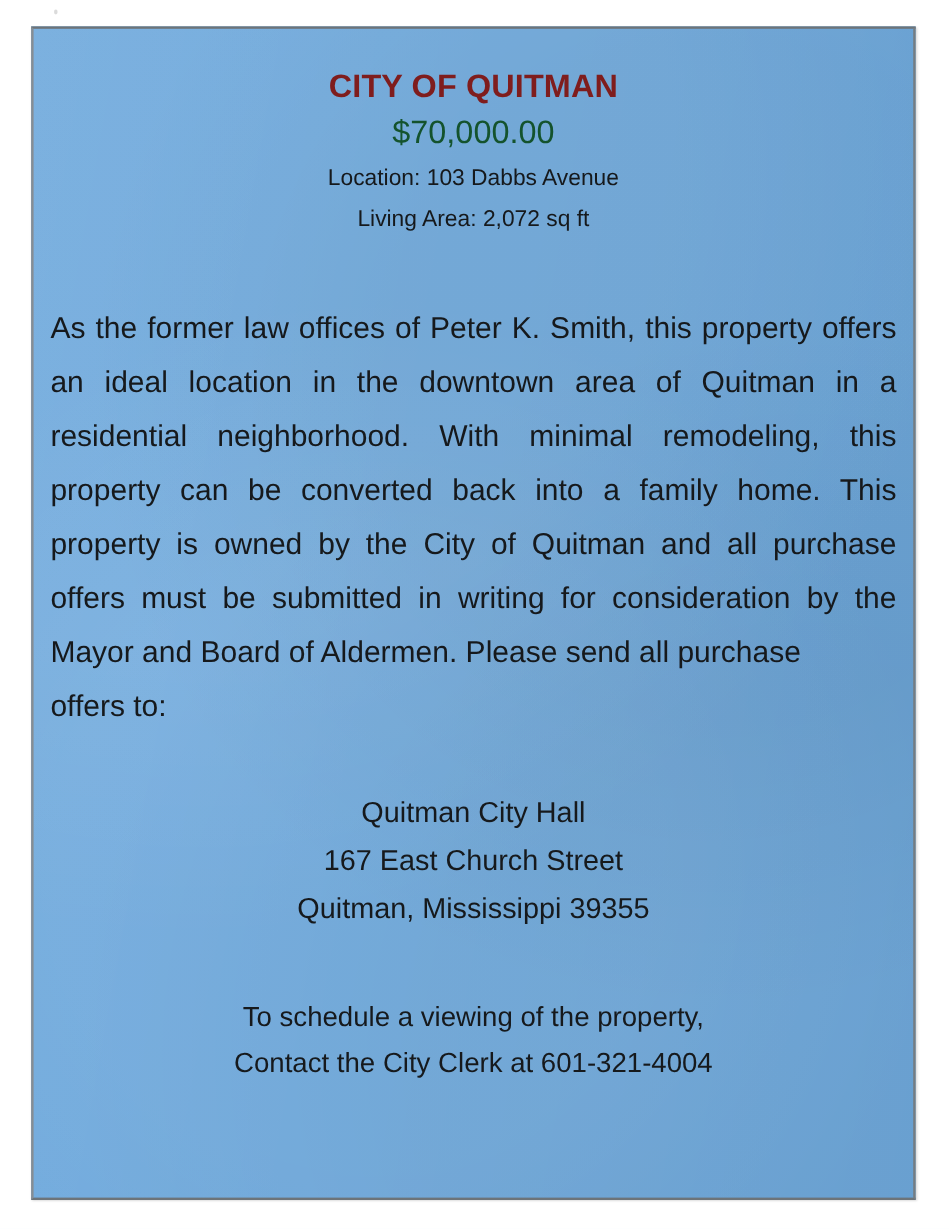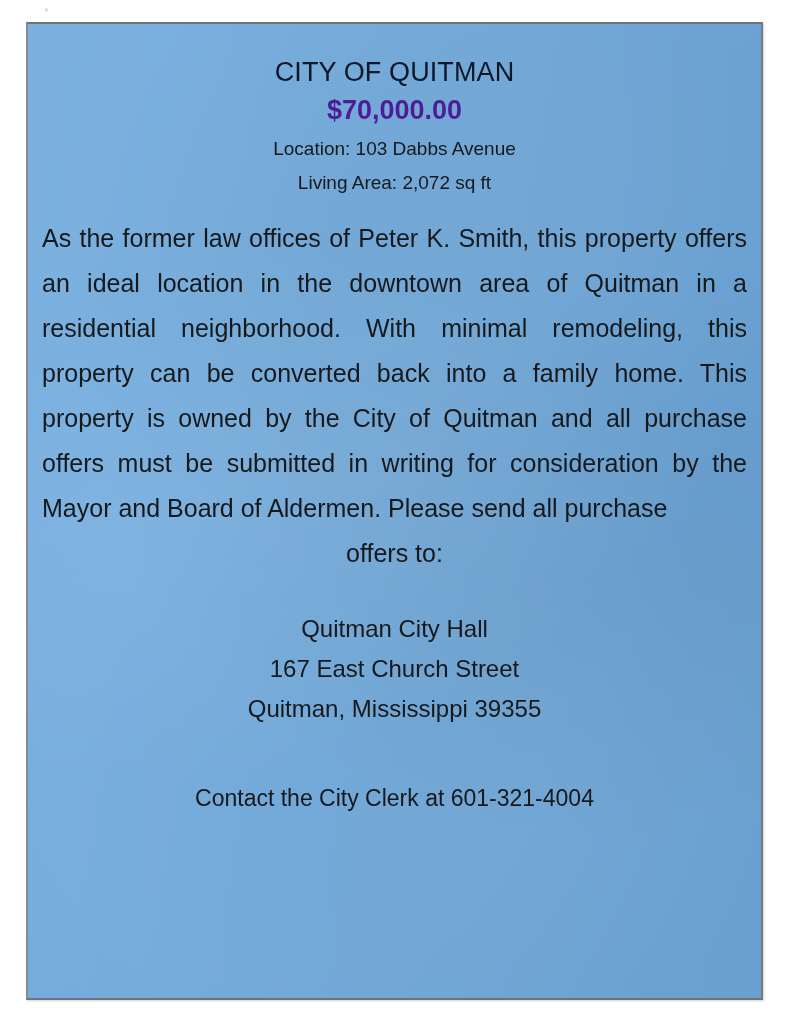--- a/index.html
+++ b/index.html
@@ -68,55 +68,55 @@
     position: relative;
     z-index: 2;
     padding: 0 6px;
   }
 
   .heading-block {
     text-align: center;
     padding-top: 30px;
   }
   .h-line {
-    font-weight: normal;
+    font-weight: bold;
     font-size: 27px;
     line-height: 37px;
     letter-spacing: .1px;
-    color: #0f172a;
+    color: #7f1d1d;
     white-space: nowrap;
   }
   .h-price {
-    font-weight: bold;
+    font-weight: normal;
     font-size: 27px;
     line-height: 39px;
-    color: #4c1d95;
+    color: #14532d;
   }
 
   .subline {
     text-align: center;
     font-size: 19px;
     line-height: 34px;
     color: #16191c;
   }
   .subline.first { margin-top: 2px; }
 
   .body-copy {
-    margin: 16px 8px 0 8px;
+    margin: 52px 8px 0 8px;
     text-align: justify;
     text-justify: inter-word;
     font-size: 25px;
     line-height: 45px;
     color: #16191c;
     hyphens: none;
   }
-  .body-copy .last-frag { display: block; text-align: center; }
+  .body-copy .last-frag { display: block; text-align: left; }
 
   .address-block {
-    margin-top: 33px;
+    margin-top: 46px;
     text-align: center;
     font-size: 24px;
     line-height: 40px;
     color: #16191c;
   }
 
   .contact-block {
     margin-top: 50px;
     text-align: center;
     font-size: 23px;
@@ -147,18 +147,19 @@
         <span class="last-frag">offers to:</span>
       </div>
 
       <div class="address-block">
         <div>Quitman City Hall</div>
         <div>167 East Church Street</div>
         <div>Quitman, Mississippi 39355</div>
       </div>
 
       <div class="contact-block">
+        <div>To schedule a viewing of the property,</div>
         <div>Contact the City Clerk at 601-321-4004</div>
       </div>
 
     </div>
   </div>
 </div>
 
 </body></html>

